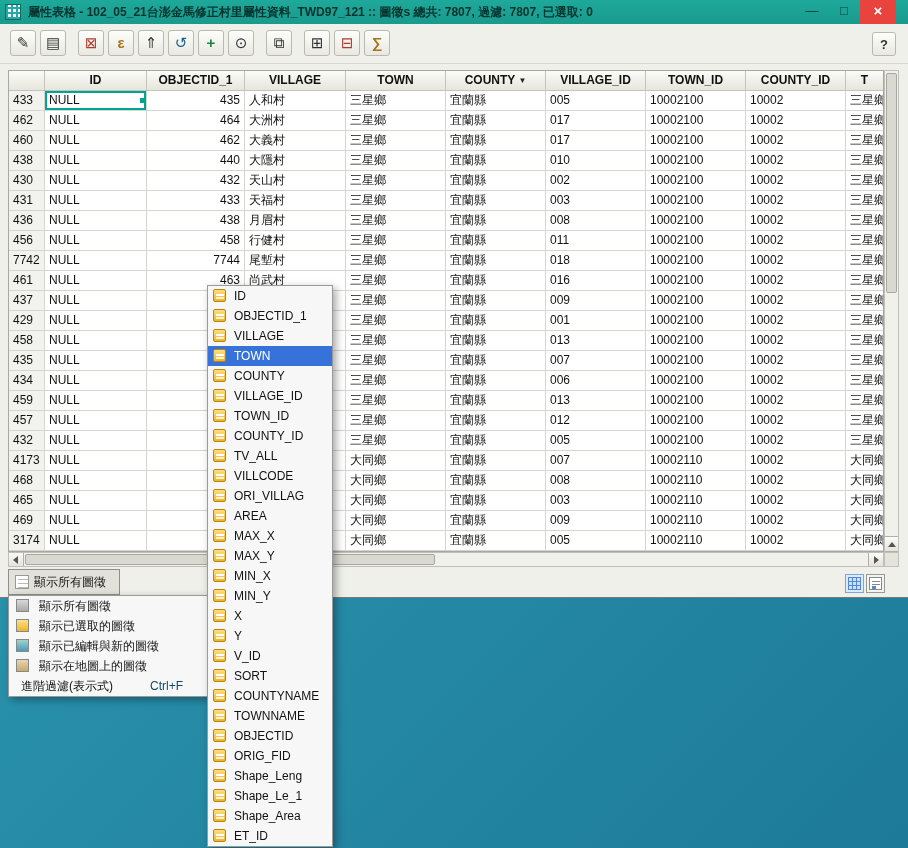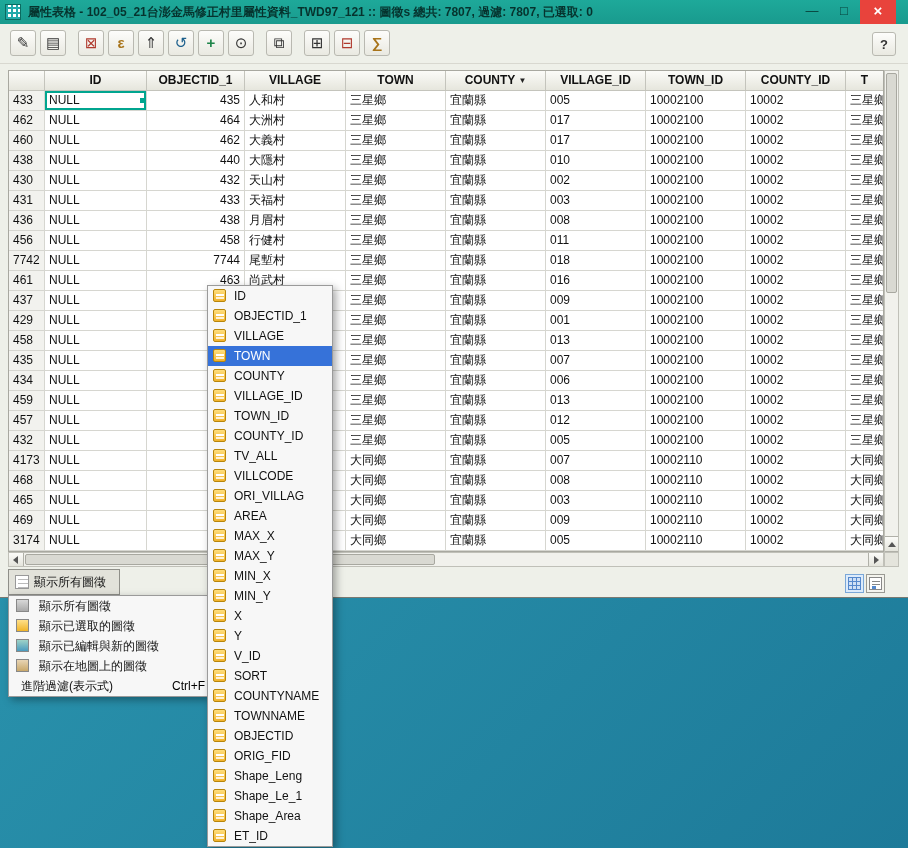--- a/index.html
+++ b/index.html
@@ -145,21 +145,21 @@
   .filter-menu{left:8px;top:595px;width:200px}
   .pm-item{position:relative;height:20px;line-height:20px;padding-left:30px;white-space:nowrap;cursor:pointer}
   .pm-item.no-icon{padding-left:12px}
   .pm-item.hl{background:var(--menuhl,#3672d9);color:#fff}
   .pm-icon{position:absolute;left:7px;top:3px;width:13px;height:13px;border:1px solid #888}
   .pm-i1{background:linear-gradient(#d8d8d8,#a9a9a9)}
   .pm-i2{background:linear-gradient(#ffe08a,#f0b429)}
   .pm-i3{background:linear-gradient(#9fd3c7,#4a9bbf)}
   .pm-i4{background:linear-gradient(#e8d5b5,#c9a86a)}
   .pm-arrow{position:absolute;right:6px;top:0;font-size:9px;color:#fff}
-  .pm-shortcut{position:absolute;right:2px;top:0;color:#000000}
+  .pm-shortcut{position:absolute;right:24px;top:0;color:#0c4a6e}
   .field-menu{left:207px;top:285px;width:126px;z-index:11}
   .fm-item{position:relative;height:20px;line-height:20px;padding-left:26px;white-space:nowrap;cursor:pointer;overflow:hidden}
   .fm-item.hl{background:var(--menuhl,#3672d9);color:#fff}
   .field-icon{position:absolute;left:5px;top:3px;width:13px;height:13px;border-radius:2px;
       background:linear-gradient(#ffdf7e,#f2b32c);border:1px solid #b8860b}
   .field-icon::after{content:"";position:absolute;left:2px;top:4px;width:8px;height:2px;background:#fff;box-shadow:0 3px 0 rgba(255,255,255,.8)}
 </style>
 </head>
 <body>
 

